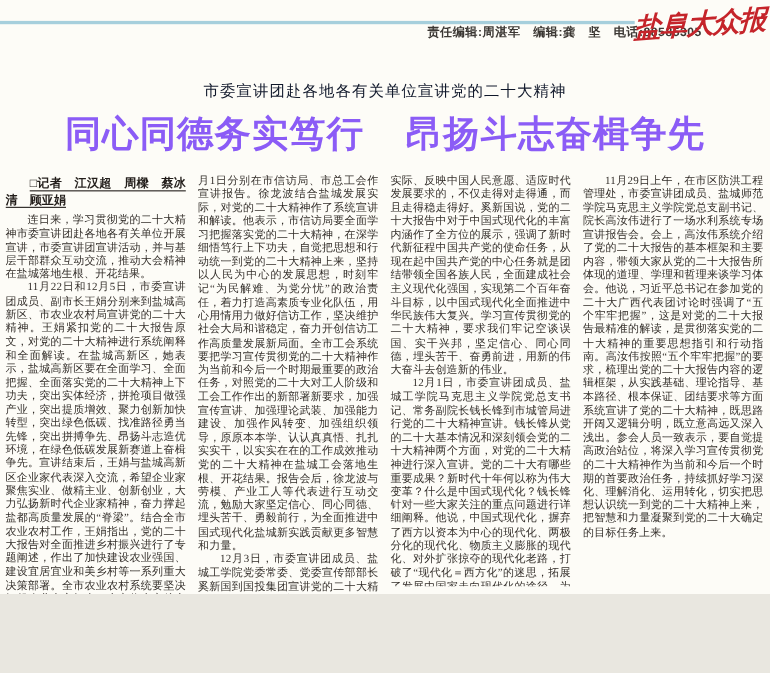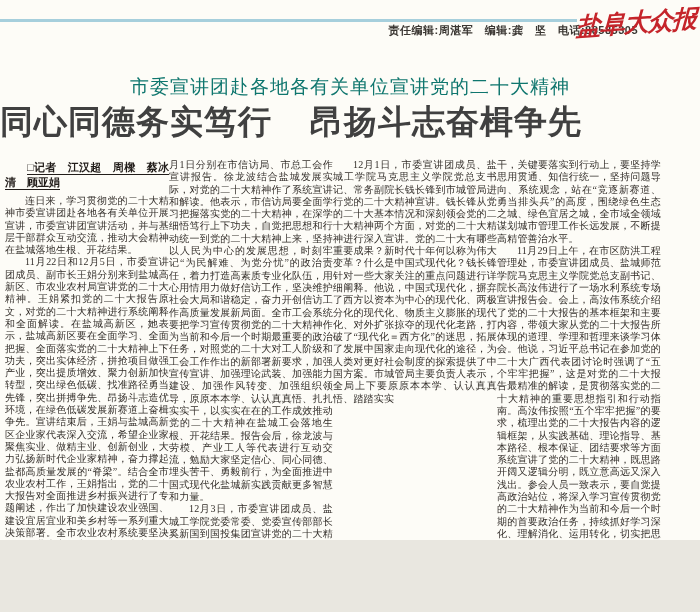--- a/index.html
+++ b/index.html
@@ -9,28 +9,28 @@
   .mast-rule{position:absolute;top:19px;left:0;width:577px;height:3px;background:var(--rule-blue,#a6cfdc);}
   .mast-info{position:absolute;top:23px;right:62px;text-align:right;
              font-family:"Liberation Sans","DejaVu Sans",sans-serif;
              font-size:11px;font-weight:bold;color:#3b3733;line-height:14.5px;letter-spacing:.5px;}
   .logo{position:absolute;top:10px;right:6px;width:118px;text-align:center;
         color:var(--logo-red,#c5242a);font-weight:bold;font-style:italic;
         font-size:25px;line-height:26px;letter-spacing:-1px;white-space:nowrap;
         transform:rotate(-4deg) skewX(-6deg);}
   
   .kicker{position:absolute;top:74px;left:0;width:100%;text-align:center;
-          font-size:19px;letter-spacing:1px;color:#0f766e;}
-  .headline{position:absolute;top:100px;left:0;width:100%;text-align:left;
+          font-size:14px;letter-spacing:1px;color:#0f172a;}
+  .headline{position:absolute;top:100px;left:0;width:100%;text-align:center;
             font-family:"Liberation Sans","DejaVu Sans",sans-serif;
-            font-weight:900;font-size:33px;letter-spacing:1px;color:#404040;white-space:nowrap;}
+            font-weight:900;font-size:33px;letter-spacing:1px;color:#8b5cf6;white-space:nowrap;}
   .headline .gap{display:inline-block;width:38px;}
   
   .body-area{position:absolute;top:159px;left:5px;width:690px;height:451px;
-             display:flex;}
+             display:flex;gap:11px;}
   .col{width:164px;overflow:hidden;text-align:justify;}
   .col-1,.col-2{height:451px;}
   .col-3{height:374px;}
   .col-4{height:388px;}
   .byline{font-family:"Liberation Sans","DejaVu Sans",sans-serif;
           font-size:11px;font-weight:bold;color:#221d1a;line-height:15px;
           text-indent:2em;text-decoration:underline;text-underline-offset:3px;
           margin:1px 0 5px 0;}
   .paras p{margin:0;font-size:10px;line-height:12.3px;letter-spacing:.2px;color:#332e2a;}
   .paras p.indent{text-indent:2em;}
@@ -80,27 +80,27 @@
 
     <div class="col col-2">
       <div class="paras">
           <p>月1日分别在市信访局、市总工会作宣讲报告。徐龙波结合盐城发展实际，对党的二十大精神作了系统宣讲和解读。他表示，市信访局要全面学习把握落实党的二十大精神，在深学细悟笃行上下功夫，自觉把思想和行动统一到党的二十大精神上来，坚持以人民为中心的发展思想，时刻牢记“为民解难、为党分忧”的政治责任，着力打造高素质专业化队伍，用心用情用力做好信访工作，坚决维护社会大局和谐稳定，奋力开创信访工作高质量发展新局面。全市工会系统要把学习宣传贯彻党的二十大精神作为当前和今后一个时期最重要的政治任务，对照党的二十大对工人阶级和工会工作作出的新部署新要求，加强宣传宣讲、加强理论武装、加强能力建设、加强作风转变、加强组织领导，原原本本学、认认真真悟、扎扎实实干，以实实在在的工作成效推动党的二十大精神在盐城工会落地生根、开花结果。报告会后，徐龙波与劳模、产业工人等代表进行互动交流，勉励大家坚定信心、同心同德、埋头苦干、勇毅前行，为全面推进中国式现代化盐城新实践贡献更多智慧和力量。</p>
           <p class="indent">12月3日，市委宣讲团成员、盐城工学院党委常委、党委宣传部部长奚新国到国投集团宣讲党的二十大精神。他从七个“深刻领会”和一个“深刻领悟”等方面对党的二十大精神进行解读和阐释。奚新国说，过去10年来，全国、全省和全市各个领域发生的巨大变化、实现的历史性变革充分说明，新时代的伟大成就，是党和人民一道拼出来干出来奋斗出来的，证明了党的十八大以来，党中央的大政方针和工作部署是完全正确的。中国特色社会主义道路是符合中国</p>
         </div>
     </div>
 
     <div class="col col-3">
       <div class="paras">
+          <p>实际、反映中国人民意愿、适应时代发展要求的，不仅走得对走得通，而且走得稳走得好。奚新国说，党的二十大报告中对于中国式现代化的丰富内涵作了全方位的展示，强调了新时代新征程中国共产党的使命任务，从现在起中国共产党的中心任务就是团结带领全国各族人民，全面建成社会主义现代化强国，实现第二个百年奋斗目标，以中国式现代化全面推进中华民族伟大复兴。学习宣传贯彻党的二十大精神，要求我们牢记空谈误国、实干兴邦，坚定信心、同心同德，埋头苦干、奋勇前进，用新的伟大奋斗去创造新的伟业。</p>
           <p class="indent">12月1日，市委宣讲团成员、盐城工学院马克思主义学院党总支书记、常务副院长钱长锋到市城管局进行党的二十大精神宣讲。钱长锋从党的二十大基本情况和深刻领会党的二十大精神两个方面，对党的二十大精神进行深入宣讲。党的二十大有哪些重要成果？新时代十年何以称为伟大变革？什么是中国式现代化？钱长锋针对一些大家关注的重点问题进行详细阐释。他说，中国式现代化，摒弃了西方以资本为中心的现代化、两极分化的现代化、物质主义膨胀的现代化、对外扩张掠夺的现代化老路，打破了“现代化＝西方化”的迷思，拓展了发展中国家走向现代化的途径，为人类对更好社会制度的探索提供了中国方案。市城管局主要负责人表示，全局上下要原原本本学、认认真真悟、踏踏实实</p>
         </div>
     </div>
 
     <div class="col col-4">
       <div class="paras">
-          <p>干，关键要落实到行动上，要坚持学思用贯通、知信行统一，坚持问题导向、系统观念，站在“竞逐新赛道、勇当排头兵”的高度，围绕绿色生态之城、绿色宜居之城，全市域全领域谋划城市管理工作长远发展，不断提高精管善治水平。</p>
           <p class="indent">11月29日上午，在市区防洪工程管理处，市委宣讲团成员、盐城师范学院马克思主义学院党总支副书记、院长高汝伟进行了一场水利系统专场宣讲报告会。会上，高汝伟系统介绍了党的二十大报告的基本框架和主要内容，带领大家从党的二十大报告所体现的道理、学理和哲理来谈学习体会。他说，习近平总书记在参加党的二十大广西代表团讨论时强调了“五个牢牢把握”，这是对党的二十大报告最精准的解读，是贯彻落实党的二十大精神的重要思想指引和行动指南。高汝伟按照“五个牢牢把握”的要求，梳理出党的二十大报告内容的逻辑框架，从实践基础、理论指导、基本路径、根本保证、团结要求等方面系统宣讲了党的二十大精神，既思路开阔又逻辑分明，既立意高远又深入浅出。参会人员一致表示，要自觉提高政治站位，将深入学习宣传贯彻党的二十大精神作为当前和今后一个时期的首要政治任务，持续抓好学习深化、理解消化、运用转化，切实把思想认识统一到党的二十大精神上来，把智慧和力量凝聚到党的二十大确定的目标任务上来。</p>
         </div>
     </div>
 
   </div>
 
   <div class="banner">
     <span class="emblem">☭</span>
     <div class="banner-text">
       <div class="banner-title">认真学习宣传贯彻党的二十大精神</div>

